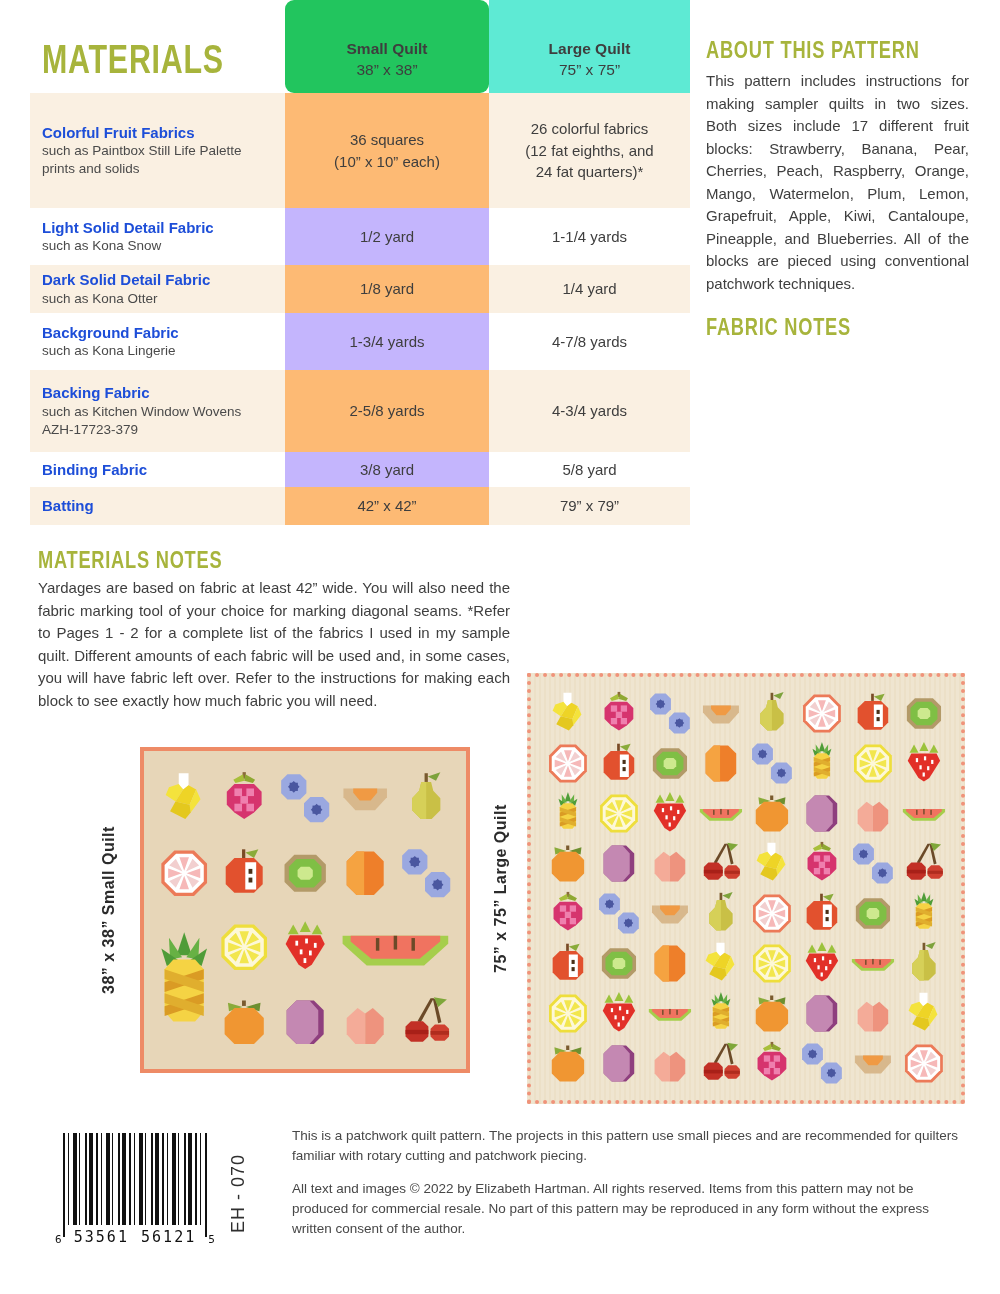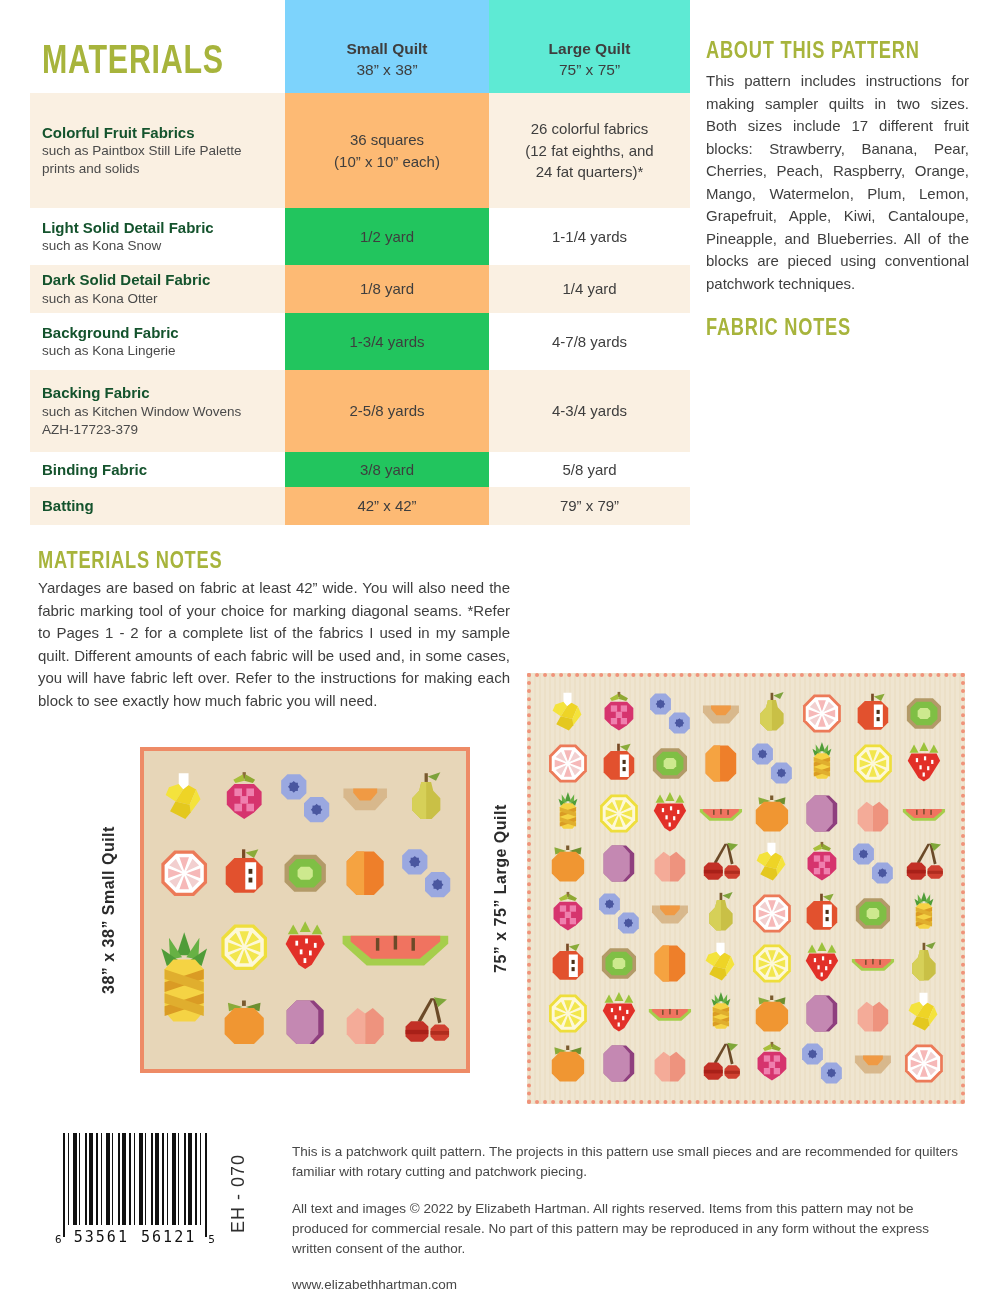--- a/index.html
+++ b/index.html
@@ -13,29 +13,29 @@
   .h-big{font-size:40px;line-height:1;}
   .h-med{font-size:24px;line-height:1;}
 
   
   .materials{position:absolute;left:30px;top:0;width:660px;}
   .mat-grid{display:grid;grid-template-columns:255px 204px 201px;
             grid-template-rows:93px 115px 57px 48px 57px 82px 35px 38px;}
   .cell{box-sizing:border-box;}
   .cell.white{background:#ffffff;}
   .cell.cream{background:#faf0e2;}
-  .cell.c2.white{background:#22c55e;}
+  .cell.c2.white{background:#c4b5fd;}
   .cell.c2.cream{background:#fdba74;}
   .cell.head-label{display:flex;align-items:flex-end;padding:0 0 14px 12px;background:#fff;margin-top:36px;}
   .cell.head{background:#5eead4;display:flex;align-items:flex-end;justify-content:center;padding-bottom:12px;}
-  .cell.head.c2{background:#7dd3fc;}
+  .cell.head.c2{background:#22c55e;border-radius:9px;}
   .col-head{text-align:center;font-size:15.5px;line-height:1.4;}
   .col-head .b{font-weight:700;}
   .cell.label{display:flex;flex-direction:column;justify-content:center;padding:6px 14px 6px 12px;}
-  .rname{font-weight:700;font-size:15px;color:#14532d;line-height:1.3;}
+  .rname{font-weight:700;font-size:15px;color:#1d4ed8;line-height:1.3;}
   .rnotes{font-size:13.5px;color:#4a4a4a;line-height:1.35;}
   .cell.val{display:flex;flex-direction:column;justify-content:center;align-items:center;
             font-size:15px;line-height:1.45;text-align:center;}
 
   
   .rightcol{position:absolute;left:706px;top:34px;width:263px;}
   .body-p{font-size:15px;line-height:1.5;text-align:justify;color:#3e3e3e;margin:8px 0 16px 0;}
   .rightcol .green-h{margin-top:4px;}
 
   
@@ -74,21 +74,21 @@
   .bdigits{display:flex;justify-content:space-between;align-items:flex-end;
            font-family:"DejaVu Sans Mono",monospace;color:#111;margin-top:3px;}
   .bdigits .sm{font-size:11px;} .bdigits .g{font-size:15px;letter-spacing:2px;}
   .sku{position:absolute;left:228px;top:1133px;height:120px;writing-mode:vertical-rl;
        transform:rotate(180deg);font-size:18px;color:#2f2f2f;letter-spacing:1px;
        font-weight:400;text-align:center;}
 
   
   .footer{position:absolute;left:292px;top:1126px;width:672px;font-size:13.5px;
           color:#474747;line-height:1.5;}
-  .footer p{margin:16px 0 12px 0;}
+  .footer p{margin:0 0 12px 0;}
 </style>
 </head>
 <body>
 
 <svg width="0" height="0" style="position:absolute" aria-hidden="true">
   <defs>
     <symbol id="f-banana" viewBox="0 0 100 100">
       <polygon points="40,4 58,4 58,26 49,34 40,26" fill="#ffffff"></polygon>
       <polygon points="22,30 40,24 48,34 34,56 16,44" fill="#f4e33c"></polygon>
       <polygon points="48,34 58,26 72,34 60,62 34,56" fill="#eed426"></polygon>
@@ -797,16 +797,15 @@
       <span class="g">53561</span>
       <span class="g">56121</span>
       <span class="sm">5</span>
     </div>
   </div>
   <div class="sku">EH - 070</div>
 
   <footer class="footer">
     <p>This is a patchwork quilt pattern. The projects in this pattern use small pieces and are recommended for quilters familiar with rotary cutting and patchwork piecing.</p>
     <p>All text and images © 2022 by Elizabeth Hartman. All rights reserved. Items from this pattern may not be produced for commercial resale. No part of this pattern may be reproduced in any form without the express written consent of the author.</p>
-    <p>www.elizabethhartman.com</p>
   </footer>
 
 </div>
 
 </body></html>

